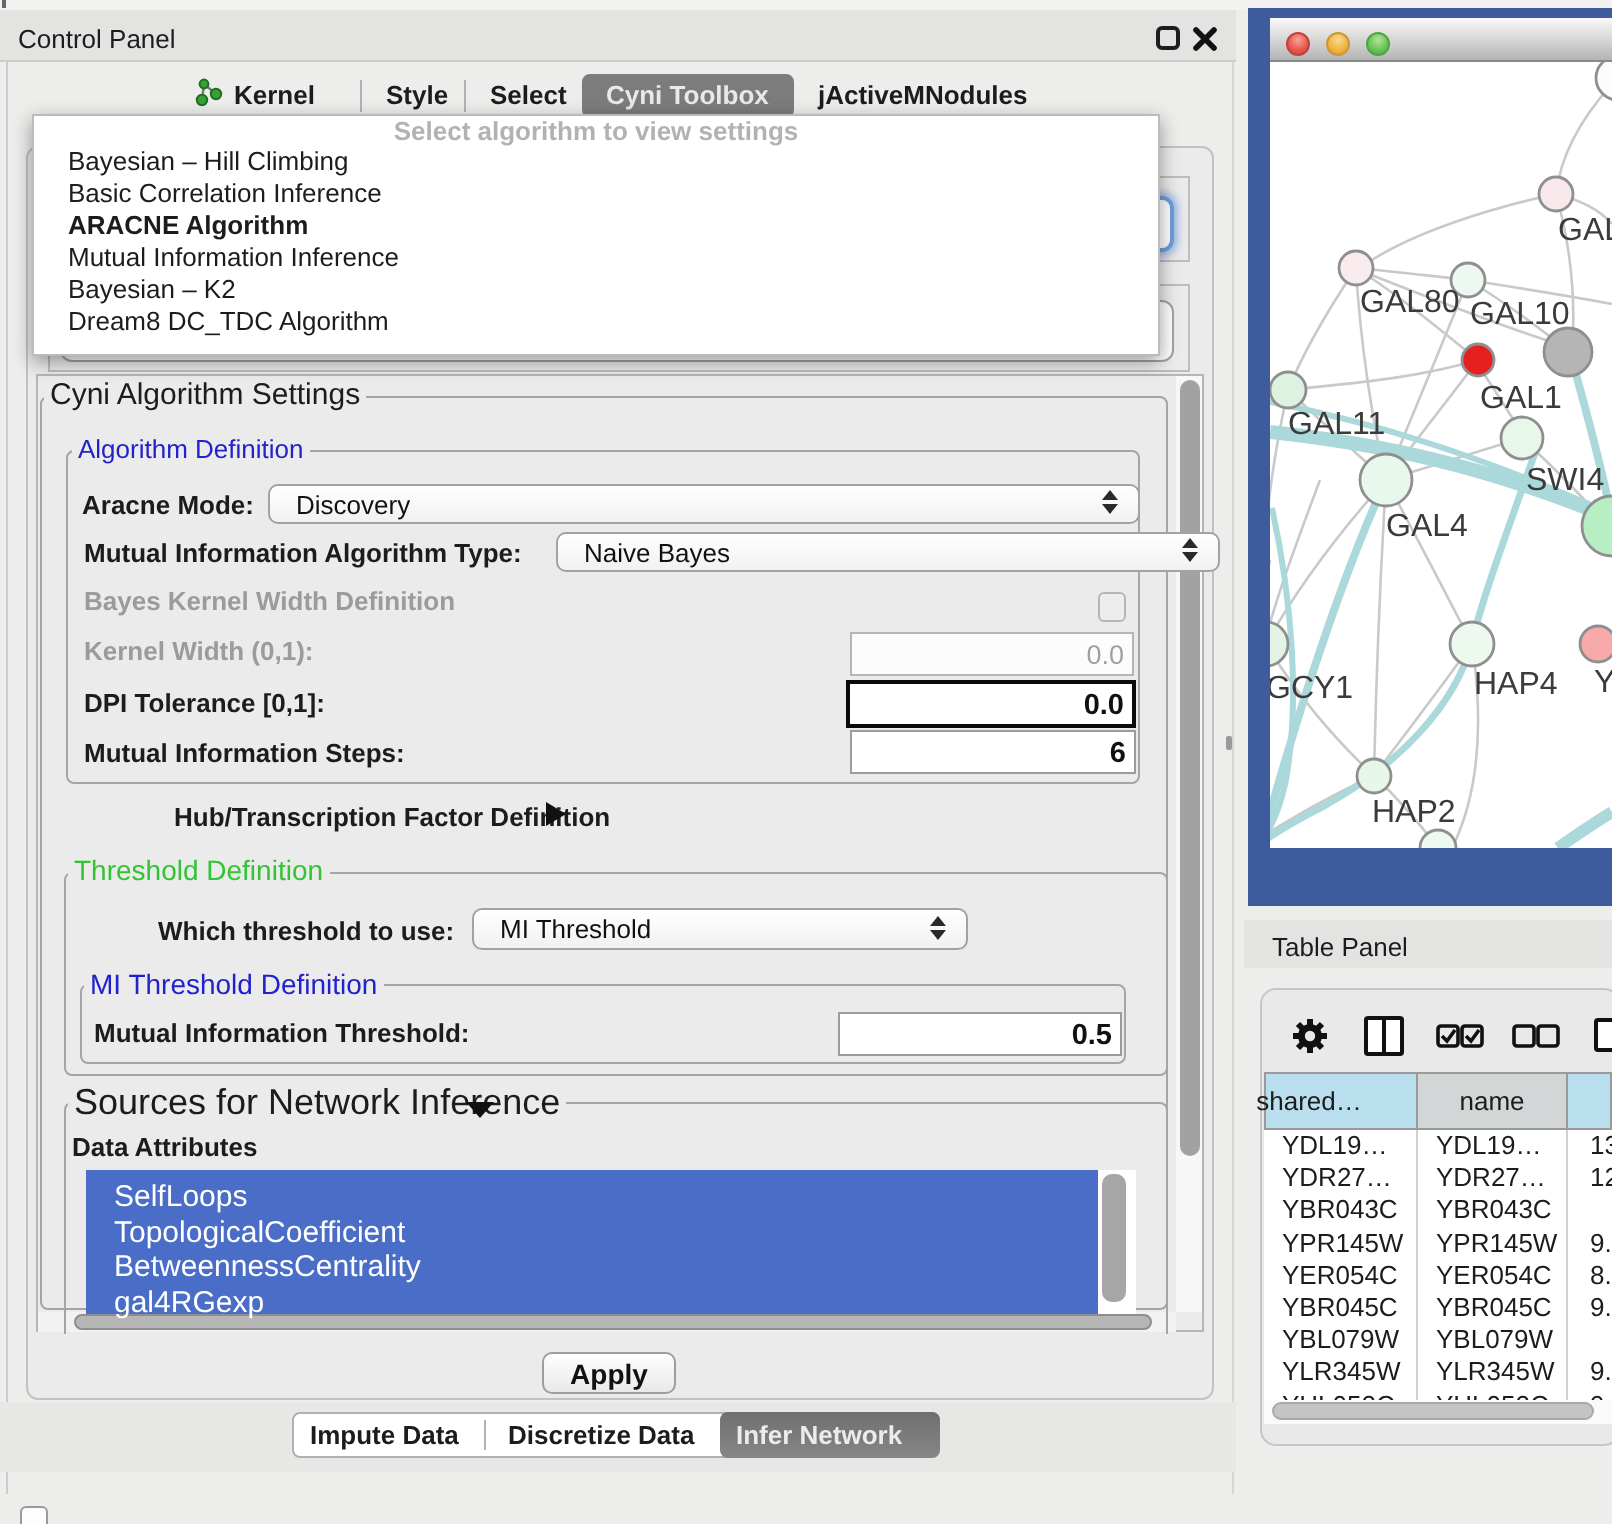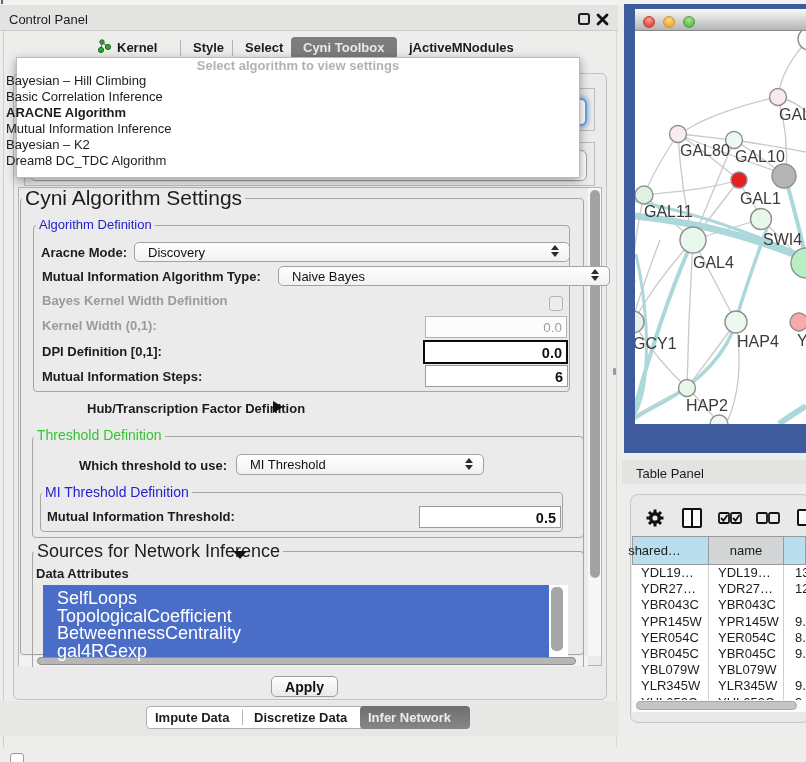--- a/index.html
+++ b/index.html
@@ -58,21 +58,21 @@
 
 <div class="abs" style="left:18px;top:187px;width:584px;height:479px;background:#ebebeb;border:1px solid #b5b5b5;"></div>
 
 <div class="abs" style="left:588px;top:188px;width:13px;height:468px;background:#f7f7f7;"></div>
 <div class="abs" style="left:590px;top:190px;width:10px;height:388px;background:#a2a2a2;border-radius:5px;"></div>
 
 <div class="abs" style="left:19px;top:656px;width:569px;height:10px;background:#f2f2f2;"></div>
 <div class="abs" style="left:37px;top:657px;width:539px;height:8px;background:#b6b6b6;border:1px solid #8e8e8e;border-radius:4px;"></div>
 
 <div class="grp" style="left:20px;top:198px;width:564px;height:457px;"></div>
-<div class="glbl" style="left:22px;top:190px;color:#1c1c1c;font-size:21px;line-height:16px;">Cyni Algorithm Settings</div>
+<div class="glbl" style="left:22px;top:190px;color:#1c1c1c;font-size:15px;line-height:16px;">Cyni Algorithm Settings</div>
 
 <div class="grp" style="left:33px;top:225px;width:537px;height:167px;"></div>
 <div class="glbl" style="left:36px;top:218px;color:#2222cc;">Algorithm Definition</div>
 
 <div class="abs b13" style="left:41px;top:245px;">Aracne Mode:</div>
 <div class="combo" style="left:134px;top:242px;width:436px;height:20px;">
     <span class="ctext">Discovery</span>
     <span class="stepper" style="top:2px;">
       <span class="up"></span>
       <span class="dn"></span>
@@ -87,21 +87,21 @@
       <span class="dn"></span>
     </span>
   </div>
 
 <div class="abs b13" style="left:42px;top:293px;color:#9b9b9b;">Bayes Kernel Width Definition</div>
 <div class="abs" style="left:549px;top:296px;width:14px;height:15px;background:#ededed;border:1px solid #b5b5b5;border-radius:3px;"></div>
 
 <div class="abs b13" style="left:42px;top:318px;color:#9b9b9b;">Kernel Width (0,1):</div>
 <div class="inp" style="left:425px;top:316px;width:142px;height:22px;color:#a0a0a0;background:#fcfcfc;border-color:#b5b5b5;padding-top:3px;font-size:13.5px;">0.0</div>
 
-<div class="abs b13" style="left:42px;top:344px;">DPI Definition [0,1]:</div>
+<div class="abs b13" style="left:42px;top:344px;">DPI Tolerance [0,1]:</div>
 <div class="inp" style="left:423px;top:340px;width:145px;height:24px;border:2px solid #0a0a0a;padding-top:3px;font-size:14.5px;font-weight:bold;">0.0</div>
 
 <div class="abs b13" style="left:42px;top:369px;">Mutual Information Steps:</div>
 <div class="inp" style="left:425px;top:365px;width:143px;height:22px;padding-top:3px;font-size:14.5px;font-weight:bold;">6</div>
 
 <div class="abs b13" style="left:39px;top:401px;padding-left:48px;">Hub/Transcription Factor Definition</div>
 <div class="abs" style="left:273px;top:401px;width:0;height:0;border-top:6px solid transparent;border-bottom:6px solid transparent;border-left:10px solid #111;"></div>
 
 <div class="grp" style="left:32px;top:436px;width:552px;height:102px;"></div>
 <div class="glbl" style="left:34px;top:428px;color:#33c433;font-size:14px;line-height:15px;">Threshold Definition</div>
@@ -122,36 +122,36 @@
 <div class="inp" style="left:419px;top:506px;width:142px;height:22px;padding-top:3px;font-size:14.5px;font-weight:bold;">0.5</div>
 
 <div class="grp" style="left:32px;top:551px;width:552px;height:116px;border-bottom:none;border-bottom-left-radius:0;border-bottom-right-radius:0;"></div>
 <div class="glbl" style="left:34px;top:544px;color:#1c1c1c;font-size:18px;line-height:15px;">Sources for Network Inference</div>
 <div class="abs" style="left:233px;top:551px;width:0;height:0;border-left:7.5px solid transparent;border-right:7.5px solid transparent;border-top:8px solid #111;"></div>
 
 <div class="abs b13" style="left:36px;top:566px;">Data Attributes</div>
 
 <div class="abs" style="left:43px;top:585px;width:525px;height:72px;background:#fff;"></div>
 <div class="abs" style="left:43px;top:585px;width:506px;height:72px;background:#4a6ec8;"></div>
-<div class="abs" style="left:57px;top:590px;width:480px;font-size:18px;line-height:17.7px;color:#fff;">SelfLoops<br>TopologicalCoefficient<br>BetweennessCentrality<br>gal4RGexp</div>
+<div class="abs" style="left:57px;top:590px;width:480px;font-size:15px;line-height:17.7px;color:#fff;">SelfLoops<br>TopologicalCoefficient<br>BetweennessCentrality<br>gal4RGexp</div>
 <div class="abs" style="left:551px;top:587px;width:12px;height:64px;background:#a6a6a6;border-radius:5px;"></div>
 
 <div class="abs" style="left:271px;top:676px;width:67px;height:21px;background:linear-gradient(#fefefe,#e9e9e9);border:1px solid #9e9e9e;border-radius:5px;text-align:center;font-size:14px;font-weight:bold;color:#111;padding-top:2px;">Apply</div>
 
 <div class="abs" style="left:0px;top:701px;width:618px;height:35px;background:#e7e7e5;"></div>
 <div class="abs" style="left:146px;top:706px;width:324px;height:23px;background:#fff;border:1px solid #b0b0b0;border-radius:4px;"></div>
 <div class="abs b13" style="left:155px;top:710px;">Impute Data</div>
 <div class="sep" style="left:242px;top:710px;height:15px;"></div>
 <div class="abs b13" style="left:254px;top:710px;">Discretize Data</div>
 <div class="abs" style="left:360px;top:706px;width:110px;height:23px;background:linear-gradient(#6f6f6f,#868686);border-radius:4px;"></div>
 <div class="abs b13" style="left:368px;top:710px;color:#ececec;">Infer Network</div>
 
 <div class="abs" style="left:16px;top:57px;width:564px;height:121px;background:#fff;border:1px solid #bbb;box-shadow:0 3px 9px rgba(0,0,0,.38);"></div>
 <div class="abs" style="left:16px;top:58px;width:564px;text-align:center;font-size:13px;font-weight:bold;color:#b2b2b2;">Select algorithm to view settings</div>
-<div class="abs r13" style="left:6px;top:73px;line-height:16.1px;">Bayesian – Hill Climbing<br>Basic Correlation Inference<br><b>ARACNE Algorithm</b><br>Mutual Information Inference<br>Bayesian – K2<br>Dream8 DC_TDC Algorithm</div>
+<div class="abs r13" style="left:34px;top:73px;line-height:16.1px;">Bayesian – Hill Climbing<br>Basic Correlation Inference<br><b>ARACNE Algorithm</b><br>Mutual Information Inference<br>Bayesian – K2<br>Dream8 DC_TDC Algorithm</div>
 
 <div class="abs" style="left:613px;top:368px;width:3px;height:7px;background:#9a9a9a;border-radius:1px;"></div>
 
 <div class="abs" style="left:624px;top:4px;width:182px;height:449px;background:#3e5b9d;"></div>
 <div class="abs" style="left:635px;top:9px;width:171px;height:22px;background:linear-gradient(#fafafa,#b4b4b4);border-bottom:1px solid #8a8a8a;"></div>
 <div class="abs" style="left:643px;top:16px;width:12px;height:12px;border-radius:50%;background:radial-gradient(circle at 50% 30%,#f7a39b,#e8544a 60%,#d0443a);border:1px solid #c24138;"></div>
 <div class="abs" style="left:663px;top:16px;width:12px;height:12px;border-radius:50%;background:radial-gradient(circle at 50% 30%,#fbda90,#f0b23f 60%,#dc9c2f);border:1px solid #cf9731;"></div>
 <div class="abs" style="left:683px;top:16px;width:12px;height:12px;border-radius:50%;background:radial-gradient(circle at 50% 30%,#b0e49a,#67c353 60%,#4da43e);border:1px solid #50a341;"></div>
 
 <svg class="abs" style="left:635px;top:31px;background:#fff;" width="171" height="393" viewBox="635 31 171 393">

